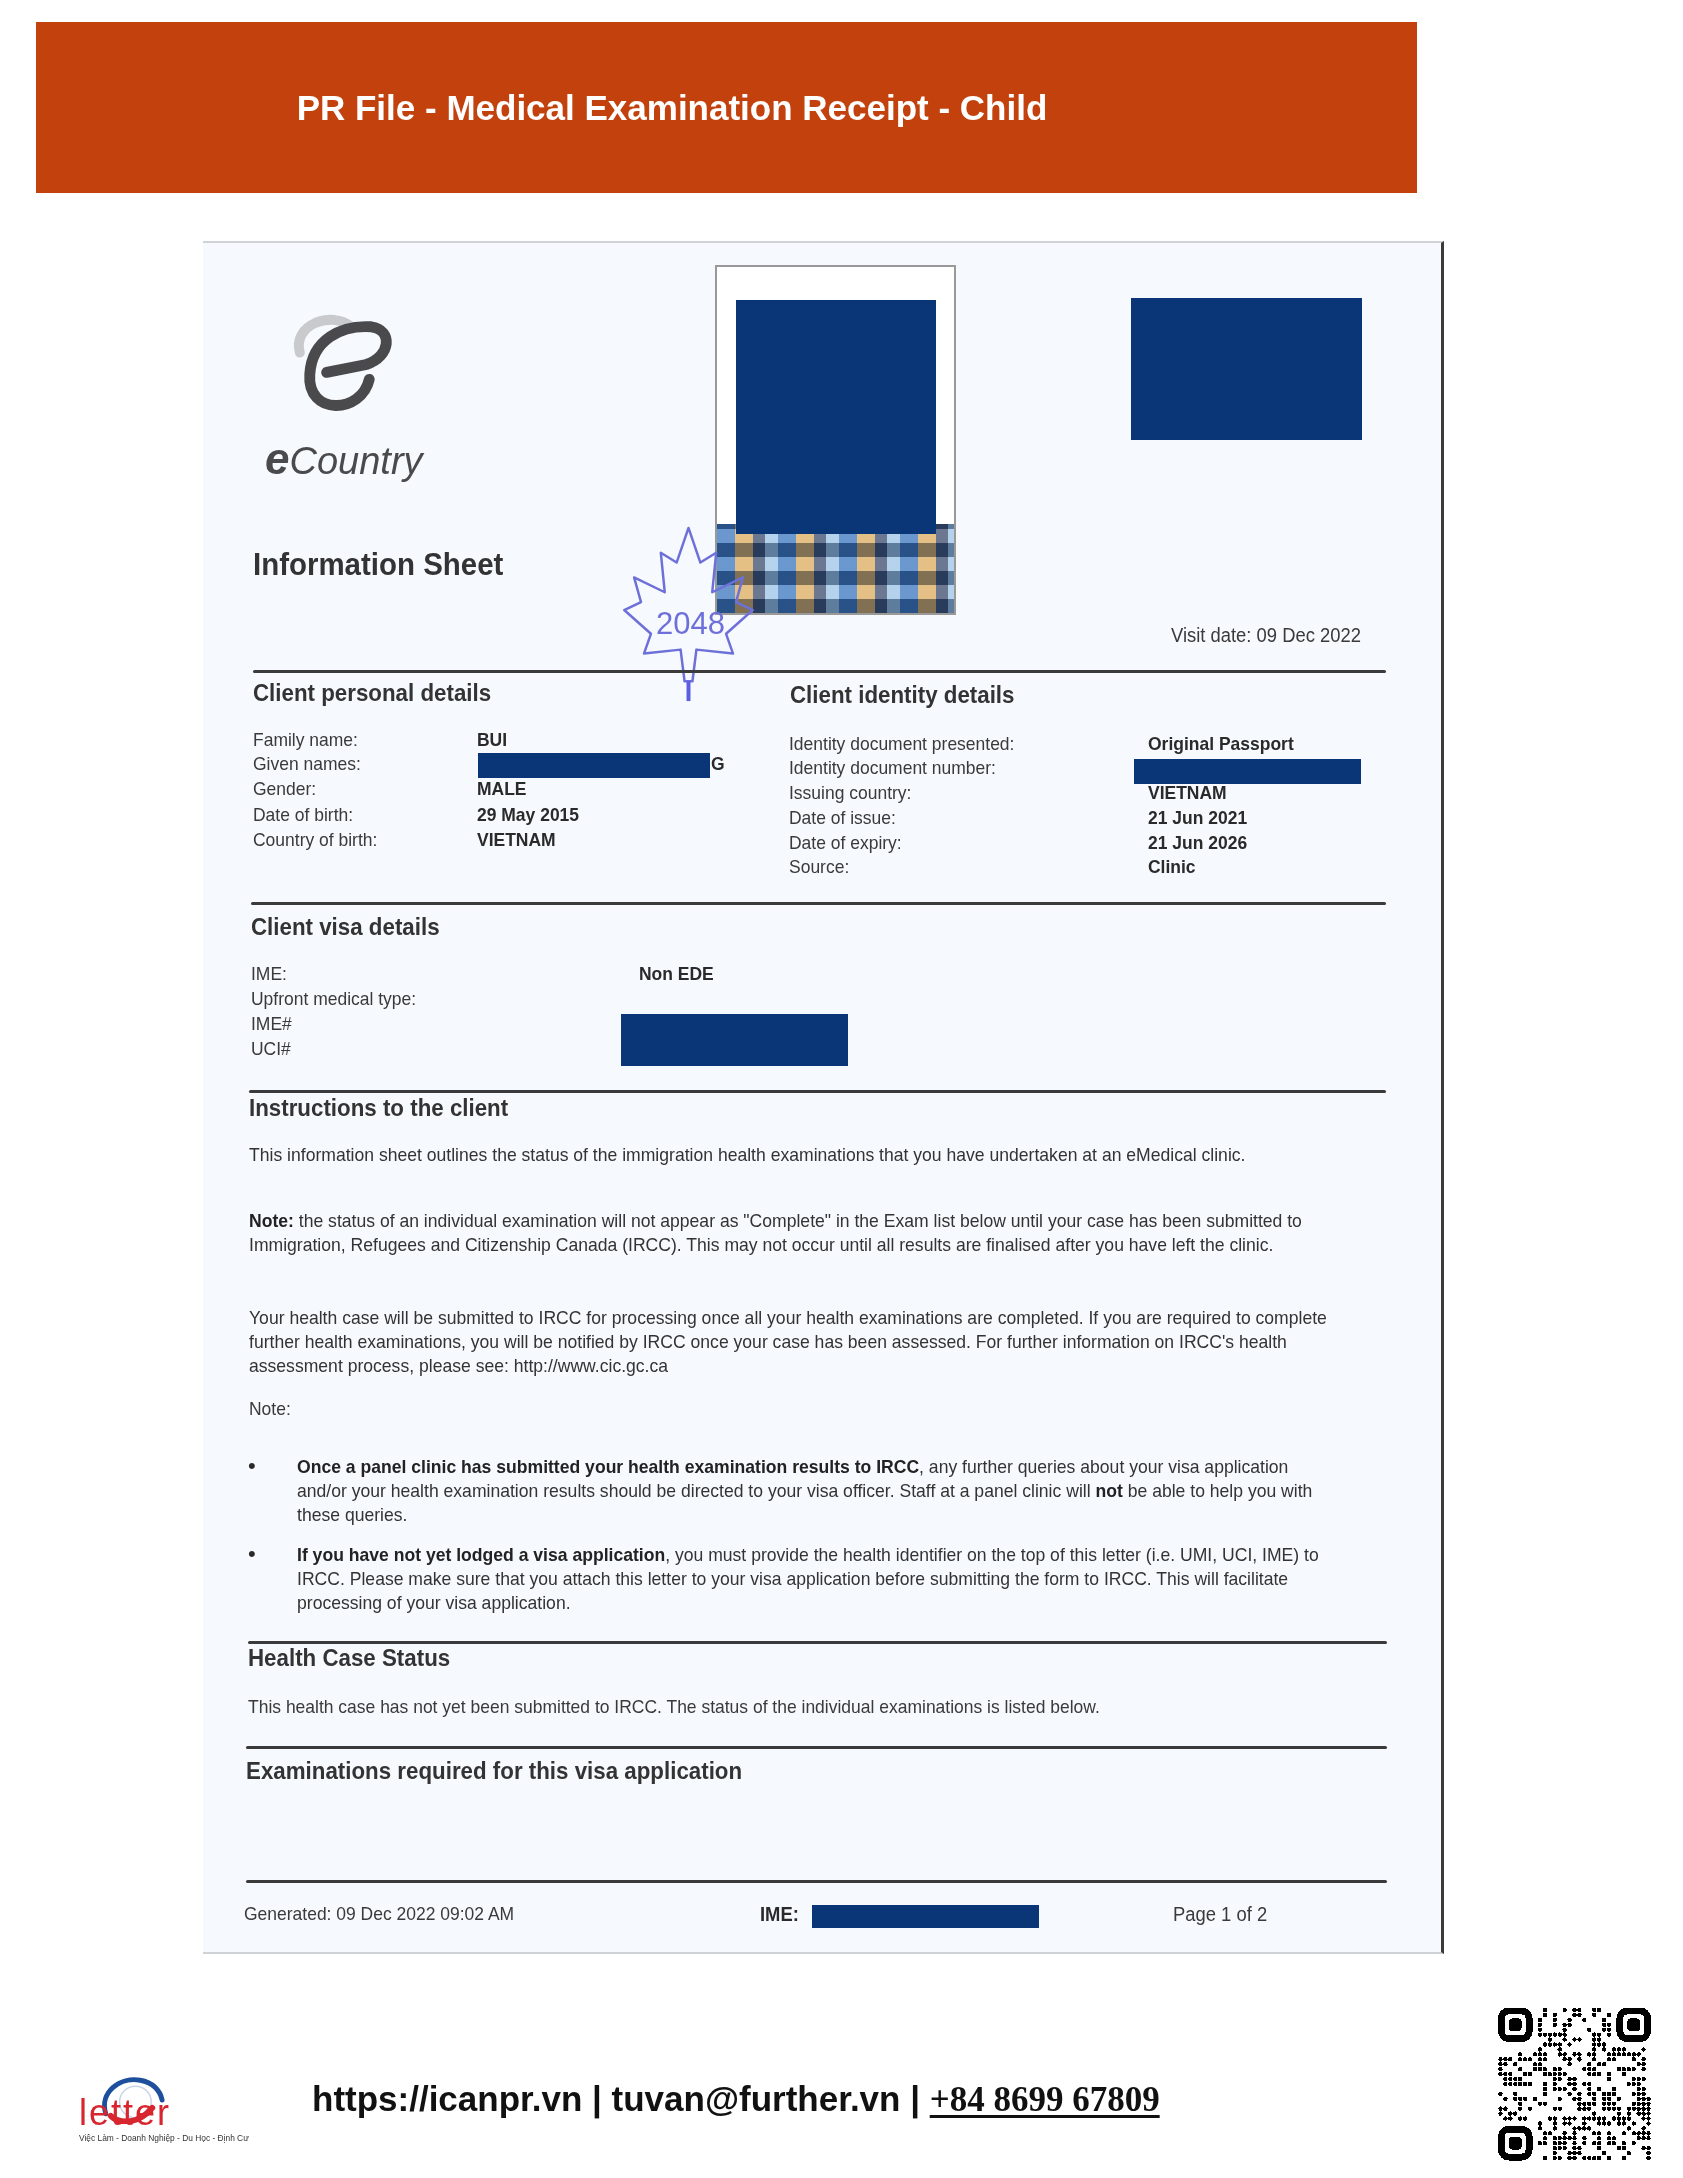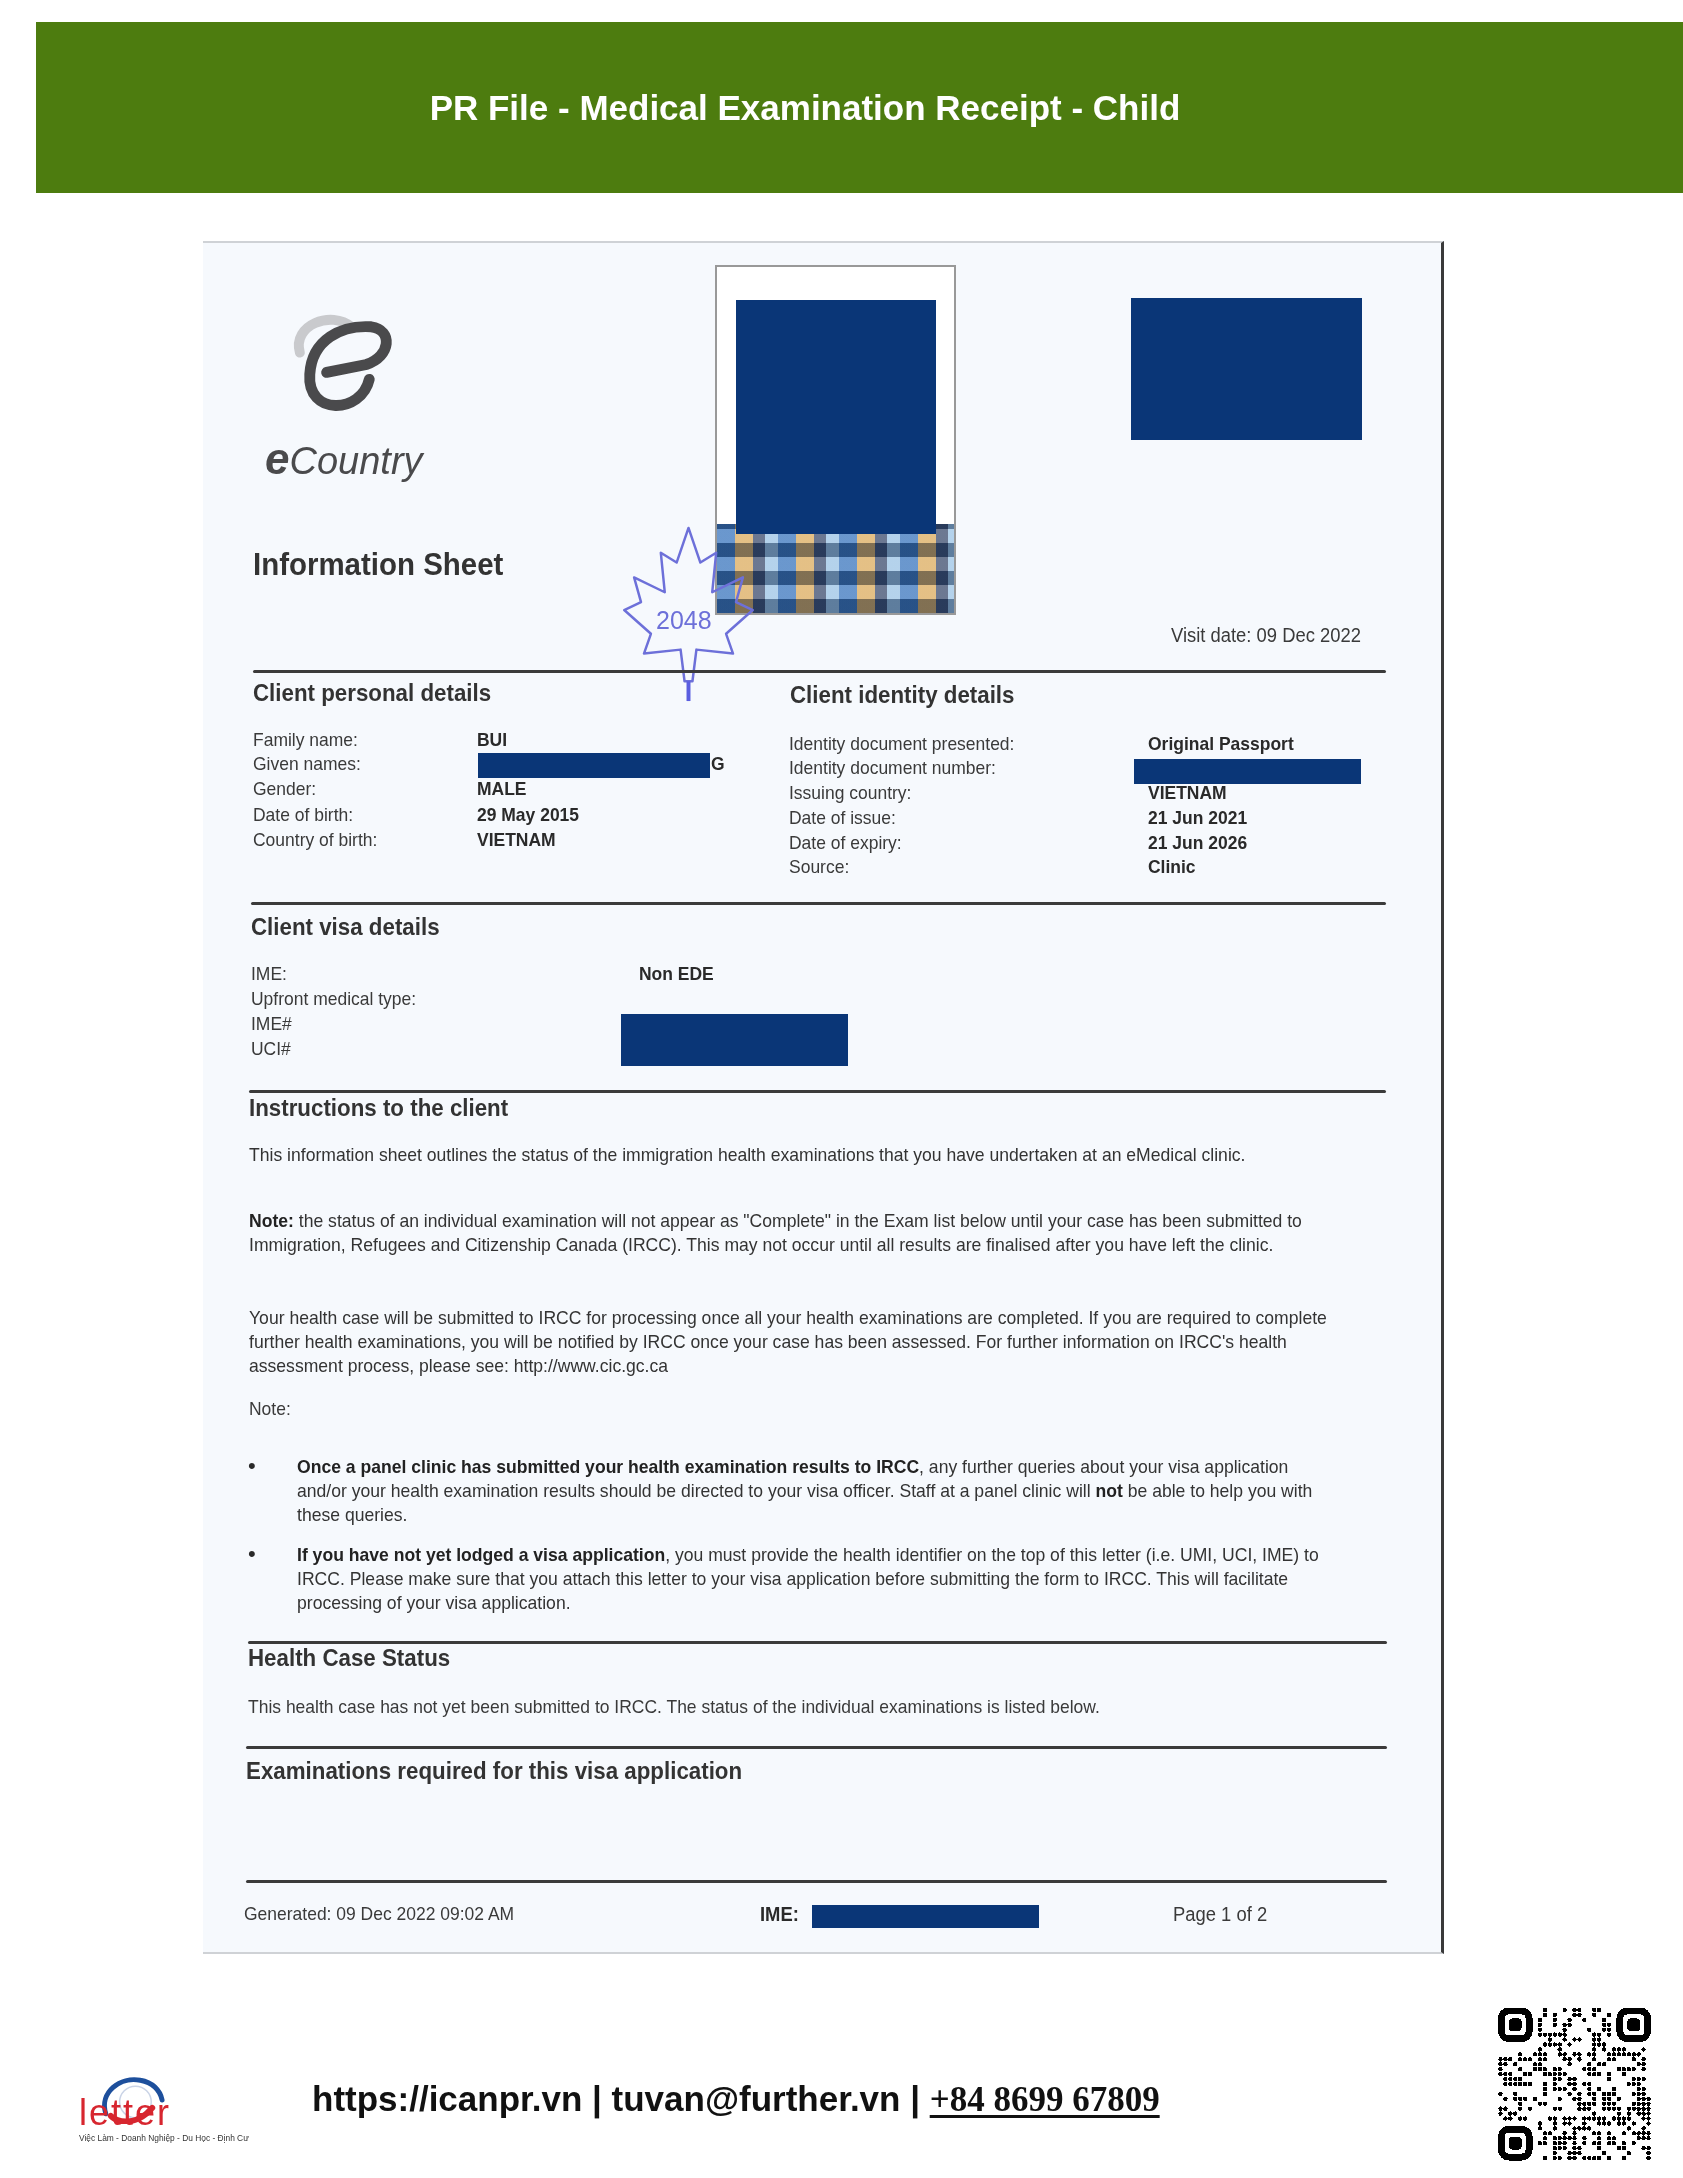--- a/index.html
+++ b/index.html
@@ -1,19 +1,19 @@
 <!DOCTYPE html>
 <html><head>
 <meta charset="utf-8">
 <style>
   html, body { margin:0; padding:0; }
   body { width:1683px; height:2178px; position:relative; background:#ffffff; overflow:hidden;
          font-family:"Liberation Sans", sans-serif; color:#2a2a2a; }
   .abs { position:absolute; }
-  .banner { left:36px; top:22px; width:1647px; height:171px; background:#4d7c0f; }
+  .banner { left:36px; top:22px; width:1381px; height:171px; background:#c2410c; }
   .banner-title { position:absolute; left:0; right:0; top:0; bottom:0; display:flex; align-items:center; justify-content:center;
                   color:#fff; font-weight:bold; font-size:35px; padding-right:109px; }
   .doc { left:203px; top:241px; width:1241px; height:1713px; background:#f6f9fd;
          border-top:2px solid #cfd2d6; border-bottom:2px solid #cfd2d6; border-right:3px solid #3a3a3a; box-sizing:border-box; }
   .redact { background:#0a3677; position:absolute; }
   .t { position:absolute; white-space:nowrap; transform-origin:0 0; }
   .lbl { font-size:19px; color:#3a3a3a; transform:scaleX(0.92); }
   .val { font-size:19px; font-weight:bold; color:#2a2a2a; transform:scaleX(0.92); }
   .h2 { font-size:24px; font-weight:bold; color:#333; transform:scaleX(0.93); }
   .rule { position:absolute; height:3px; background:#3b3b3b; border-radius:2px; }
@@ -56,21 +56,21 @@
 <div class="abs photo">
   <div class="plaid"></div>
 </div>
 <div class="redact" style="left:736px;top:300px;width:200px;height:234px;"></div>
 <div class="redact" style="left:1131px;top:298px;width:231px;height:142px;"></div>
 
 <svg class="abs stamp" viewBox="0 0 140 185">
   <path d="M70 5 L82 40 L98 30 L94 70 L125 55 L118 80 L135 88 L108 112 L115 132 L78 128 L74 160 L66 160 L62 128 L25 132 L32 112 L5 88 L22 80 L15 55 L46 70 L42 30 L58 40 Z" fill="none" stroke="#6d70d9" stroke-width="2.5" stroke-linejoin="round"></path>
   <line x1="70" y1="160" x2="70" y2="180" stroke="#5a5ee0" stroke-width="4"></line>
 </svg>
-<div class="t" style="left:656px;top:606px;font-size:25px;color:#6d70d9;">2048</div>
+<div class="t" style="left:656px;top:606px;font-size:31px;color:#6d70d9;">2048</div>
 
 <div class="t lbl" style="left:1171px;top:624px;font-size:20px;">Visit date: 09 Dec 2022</div>
 
 <div class="rule" style="left:253px;top:670px;width:1133px;"></div>
 
 <div class="t h2" style="left:253px;top:679px;">Client personal details</div>
 <div>
   <div class="t lbl" style="left:253px;top:729px;">Family name:</div>
   <div class="t val" style="left:477px;top:729px;">BUI</div>
   <div class="t lbl" style="left:253px;top:753px;">Given names:</div>

